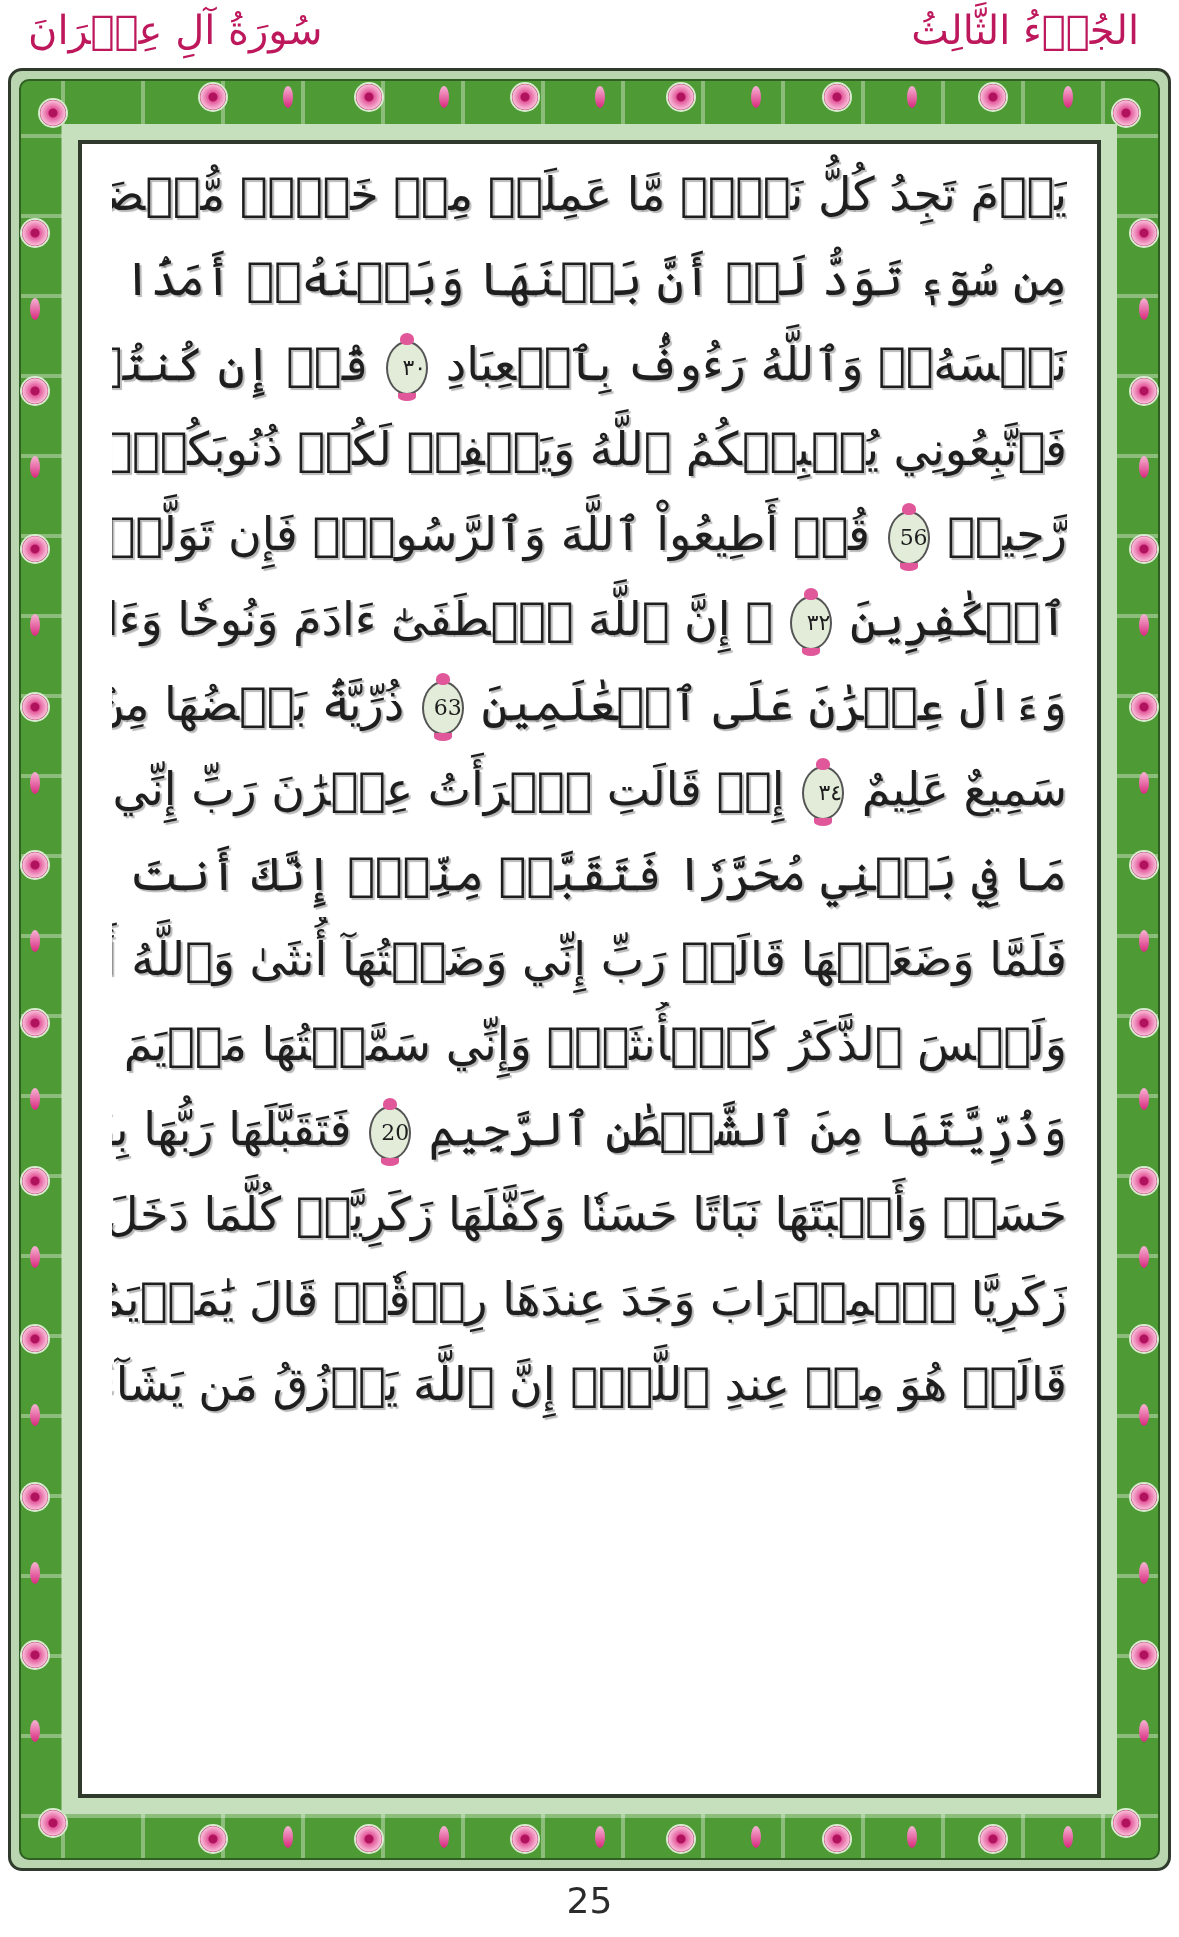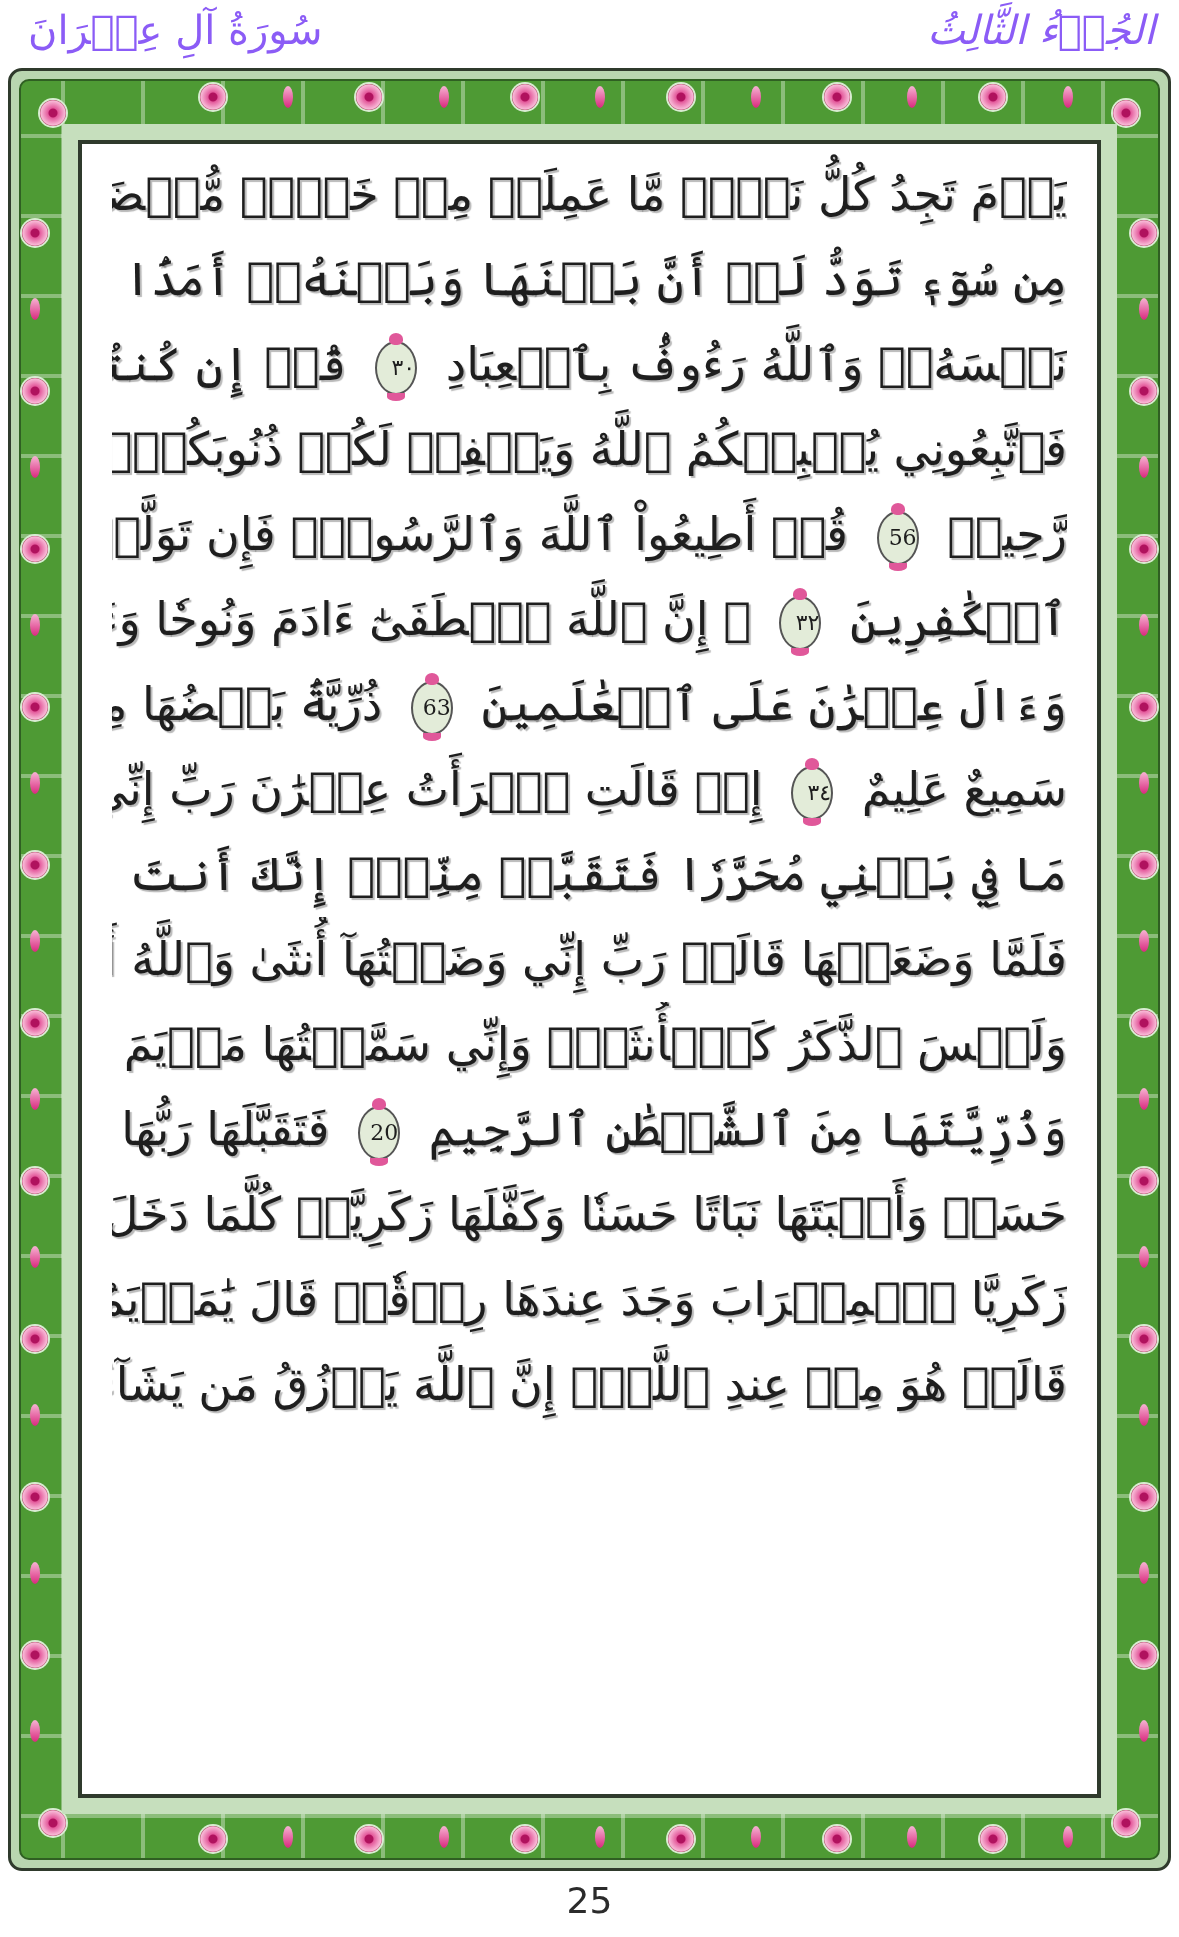--- a/index.html
+++ b/index.html
@@ -1,23 +1,23 @@
 <!DOCTYPE html>
 <html><head>
   <meta charset="utf-8">
   <style>
     html, body { margin: 0; padding: 0; background: #ffffff; }
     body { width: 1179px; height: 1937px; position: relative; overflow: hidden;
            font-family: "DejaVu Sans", sans-serif; }
     .header-left, .header-right {
-      position: absolute; top: 6px; font-size: 40px; color: #8b5cf6;
+      position: absolute; top: 6px; font-size: 40px; color: #be185d;
       font-family: "DejaVu Serif", serif; direction: rtl; line-height: 1.2;
     }
     .header-left { left: 28px; }
-    .header-right { right: 24px; font-style: italic; }
+    .header-right { right: 40px; }
 
     .frame-outer {
       position: absolute; left: 8px; top: 68px; width: 1163px; height: 1803px;
       box-sizing: border-box; border-radius: 14px;
       background: #b9d6b0;
       border: 3px solid #2f3a2c;
     }
     .frame-green {
       position: absolute; left: 8px; top: 8px; right: 8px; bottom: 8px;
       border-radius: 10px;
@@ -49,21 +49,21 @@
       direction: rtl; text-align: justify; text-align-last: justify;
     }
     .line {
       height: 85px; font-size: 46px; line-height: 85px; color: #1e1e1e;
       font-family: "DejaVu Serif", serif; white-space: nowrap; overflow: hidden;
       text-align: justify; text-align-last: justify;
       text-shadow: 2px 2px 1px rgba(0,0,0,0.28);
     }
     .ayah-marker {
       display: inline-block; vertical-align: middle; position: relative;
-      width: 38px; height: 50px; margin: 0 14px;
+      width: 38px; height: 50px; margin: 0 3px;
       border-radius: 50%; background: #e3ecd9; border: 2px solid #555;
       font-size: 22px; line-height: 50px; text-align: center; color: #1e1e1e;
       text-shadow: none; direction: rtl;
     }
     .ayah-marker::before {
       content: ""; position: absolute; top: -10px; left: 50%; margin-left: -7px;
       width: 14px; height: 12px; border-radius: 50% 50% 40% 40%;
       background: #e0589a;
     }
     .ayah-marker::after {

